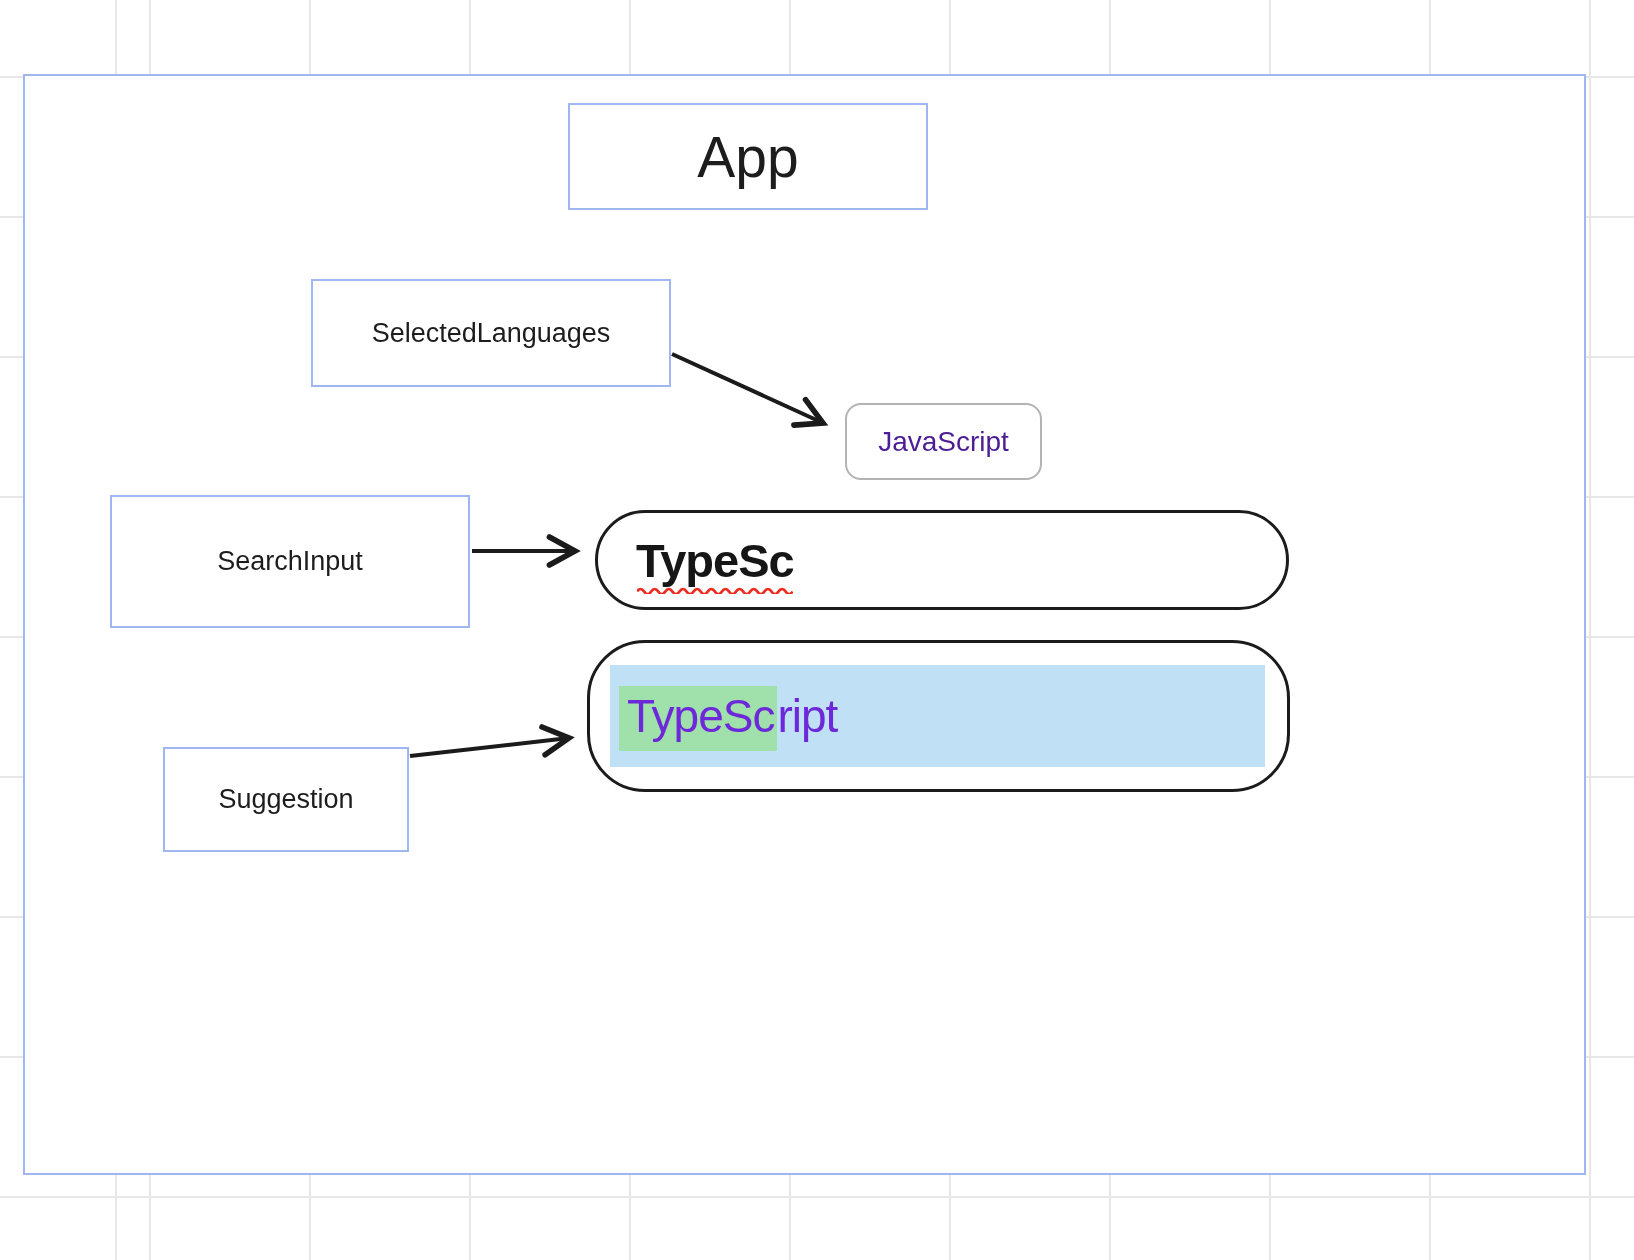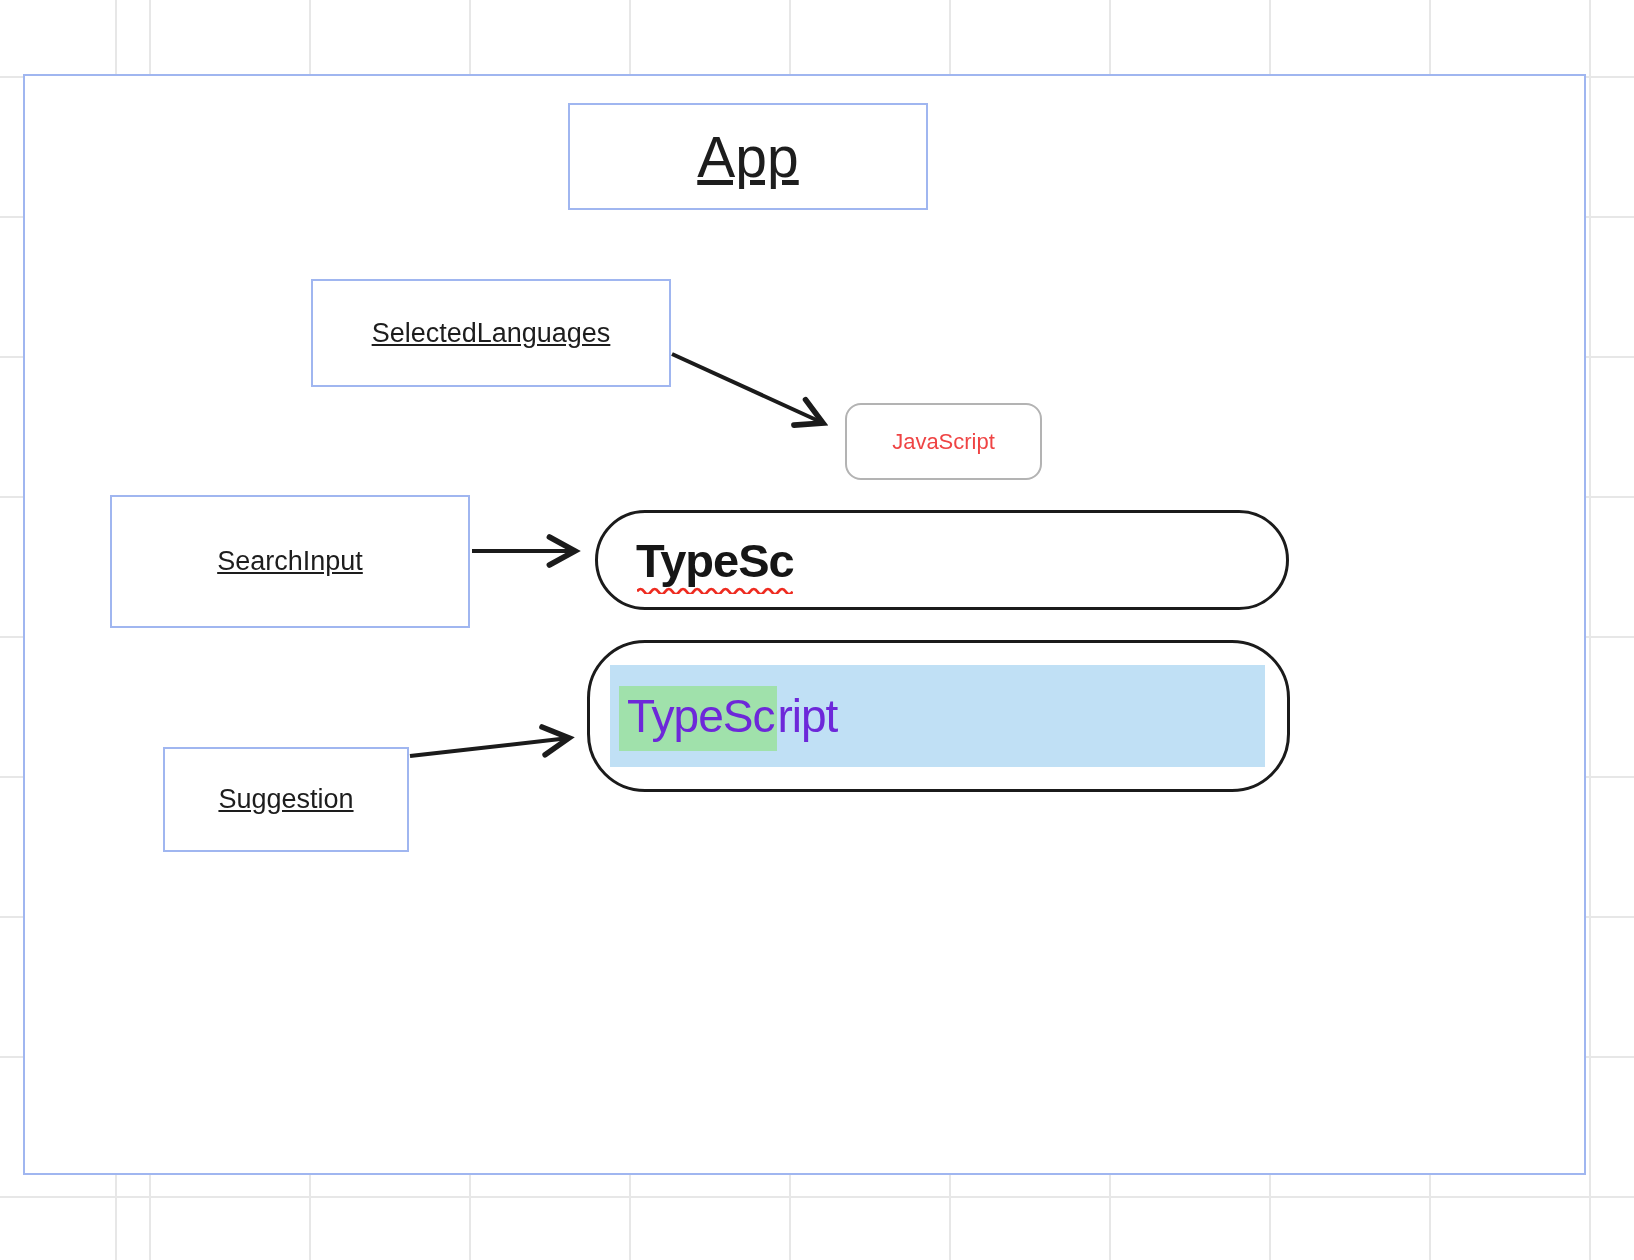--- a/index.html
+++ b/index.html
@@ -26,39 +26,39 @@
   }
 
   
   .node {
     position: absolute;
     background: #ffffff;
     border: 2px solid var(--node-border, #a0b6f0);
     display: flex; align-items: center; justify-content: center;
     box-sizing: border-box;
   }
-  .node-label { font-size: 27px; color: #1d1d1d; text-decoration: underline; }
+  .node-label { font-size: 27px; color: #1d1d1d; }
 
   .app-node      { left: 543px; top: 27px;  width: 360px; height: 107px; }
   .app-node .node-label { font-size: 57px; }
   .sel-node      { left: 286px; top: 203px; width: 360px; height: 108px; }
   .searchin-node { left: 85px;  top: 419px; width: 360px; height: 133px; }
   .sugg-node     { left: 138px; top: 623px; width: 246px; height: 105px; margin-top: 48px; }
 
   
   .chip {
     position: absolute;
     left: 820px; top: 327px; width: 197px; height: 77px;
     border: 2px solid var(--chip-border, #b3b3b3);
     border-radius: 16px;
     background: #ffffff;
     display: flex; align-items: center; justify-content: center;
     box-sizing: border-box;
   }
-  .chip-label { font-size: 22px; color: #ef4444; }
+  .chip-label { font-size: 28px; color: #4c1d95; }
 
   
   .search-pill {
     position: absolute;
     left: 570px; top: 434px; width: 694px; height: 100px;
     border: 3px solid var(--stroke, #1b1b1b);
     border-radius: 50px;
     background: #ffffff;
     display: flex; align-items: center;
     padding-left: 38px;

